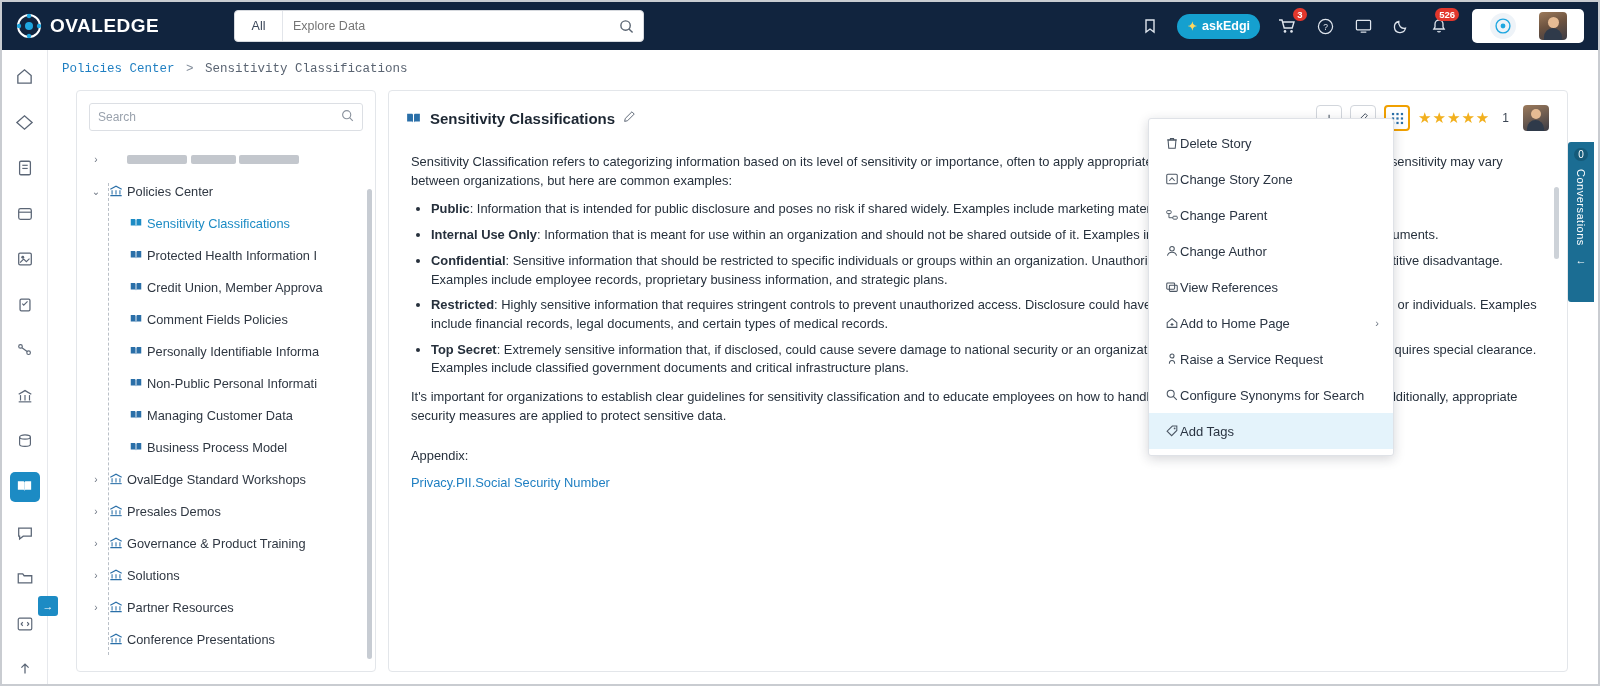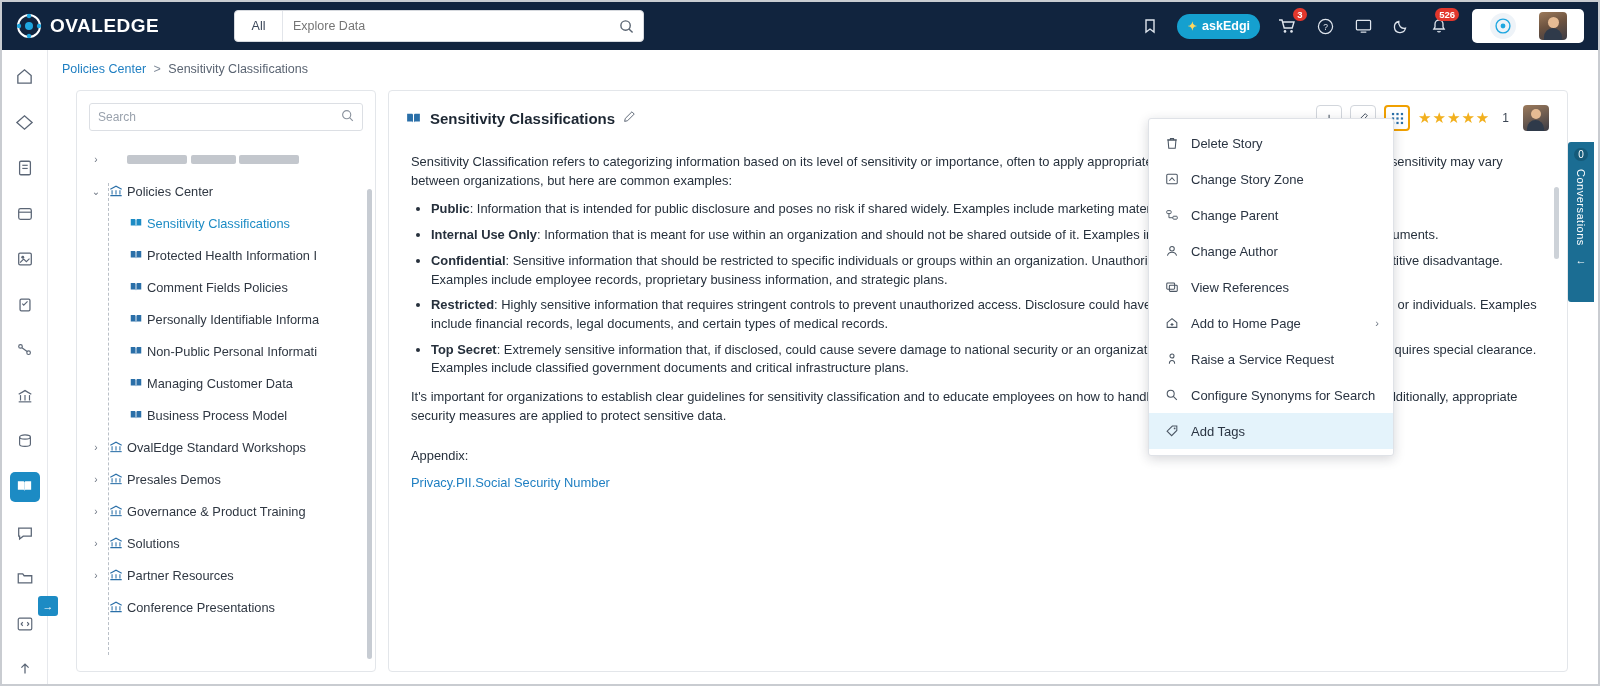--- a/index.html
+++ b/index.html
@@ -84,21 +84,21 @@
     color:#5b6676; border-radius:5px;
   }
   .rail-item.active { background:#1c8bc4; color:#fff; }
   .rail-toggle {
     position:absolute; left:36px; bottom:68px; width:20px; height:20px; border-radius:3px;
     background:#1c8bc4; color:#fff; font-size:11px; display:flex; align-items:center; justify-content:center;
   }
 
   
   .crumb {
-    position:absolute; top:60px; left:60px; font-size:12.5px; color:#5a6472;
+    position:absolute; top:60px; left:60px; font-size:12.5px; color:#5a6472;font-family:Liberation Mono, monospace;
   }
   .crumb a { color:#1f7fc2; text-decoration:none; }
   .crumb .sep { color:#808b99; margin:0 4px; }
 
   
   .tree-panel {
     position:absolute; top:88px; left:74px; width:300px; bottom:12px;
     background:#fff; border:1px solid #e3e6ea; border-radius:4px; overflow:hidden;
   }
   .tree-search {
@@ -150,21 +150,21 @@
   ul.bullets li { margin:7px 0; }
   .link { color:#1f7fc2; text-decoration:none; }
 
   
   .menu {
     position:absolute; top:116px; left:1146px; width:246px;
     background:#fff; border:1px solid #dfe2e7; border-radius:3px;
     box-shadow:0 3px 12px rgba(20,30,45,.18); padding:6px 0; z-index:40;
   }
   .mi {
-    height:36px; display:flex; align-items:center; gap:11px; padding:0 14px;
+    height:36px; display:flex; align-items:center; padding:0 14px;
     font-size:13px; color:#2a3442;
   }
   .mi .mic { width:17px; display:flex; justify-content:center; color:#4b5663; }
   .mi .arrow { margin-left:auto; color:#6d7683; font-size:11px; }
   .mi.hovered { background:#e4f3fb; }
   .mi.selected {
     border:2px solid #f0a000; border-radius:4px; margin:0 2px; height:33px;
   }
 
   
@@ -407,20 +407,29 @@
       <div class="tnode level2">
         <span class="ic">
           <svg width="14" height="14" viewBox="0 0 16 16">
               <path d="M2 3.5h4.2c.8 0 1.3.5 1.3 1.2v7.3c0-.7-.5-1.2-1.3-1.2H2z" fill="#2a6fa8"></path>
               <path d="M14 3.5H9.8c-.8 0-1.3.5-1.3 1.2v7.3c0-.7.5-1.2 1.3-1.2H14z" fill="#2a6fa8"></path>
             </svg>
         </span>
         <span class="lbl">Protected Health Information I</span>
       </div>
 
+      <div class="tnode level2">
+        <span class="ic">
+          <svg width="14" height="14" viewBox="0 0 16 16">
+              <path d="M2 3.5h4.2c.8 0 1.3.5 1.3 1.2v7.3c0-.7-.5-1.2-1.3-1.2H2z" fill="#2a6fa8"></path>
+              <path d="M14 3.5H9.8c-.8 0-1.3.5-1.3 1.2v7.3c0-.7.5-1.2 1.3-1.2H14z" fill="#2a6fa8"></path>
+            </svg>
+        </span>
+        <span class="lbl">Credit Union, Member Approva</span>
+      </div>
 
       <div class="tnode level2">
         <span class="ic">
           <svg width="14" height="14" viewBox="0 0 16 16">
               <path d="M2 3.5h4.2c.8 0 1.3.5 1.3 1.2v7.3c0-.7-.5-1.2-1.3-1.2H2z" fill="#2a6fa8"></path>
               <path d="M14 3.5H9.8c-.8 0-1.3.5-1.3 1.2v7.3c0-.7.5-1.2 1.3-1.2H14z" fill="#2a6fa8"></path>
             </svg>
         </span>
         <span class="lbl">Comment Fields Policies</span>
       </div>

